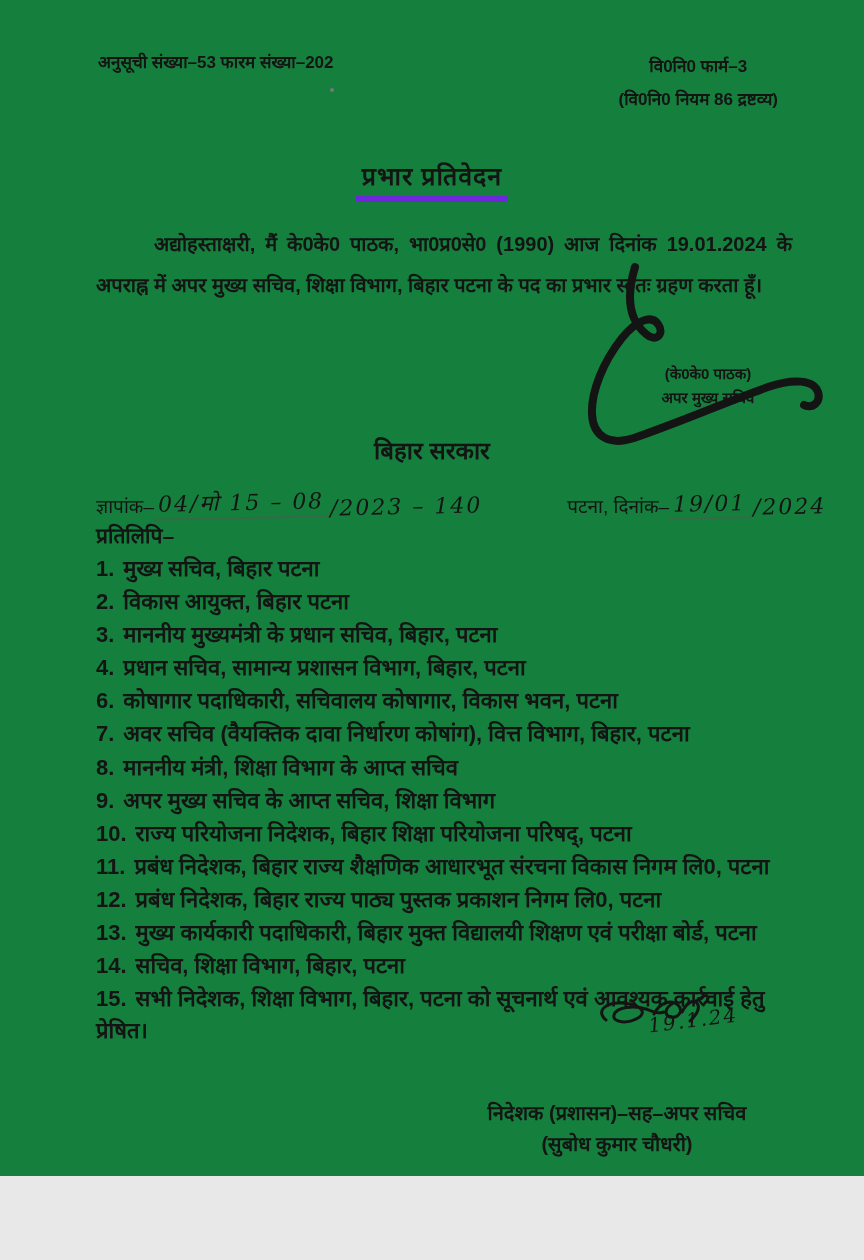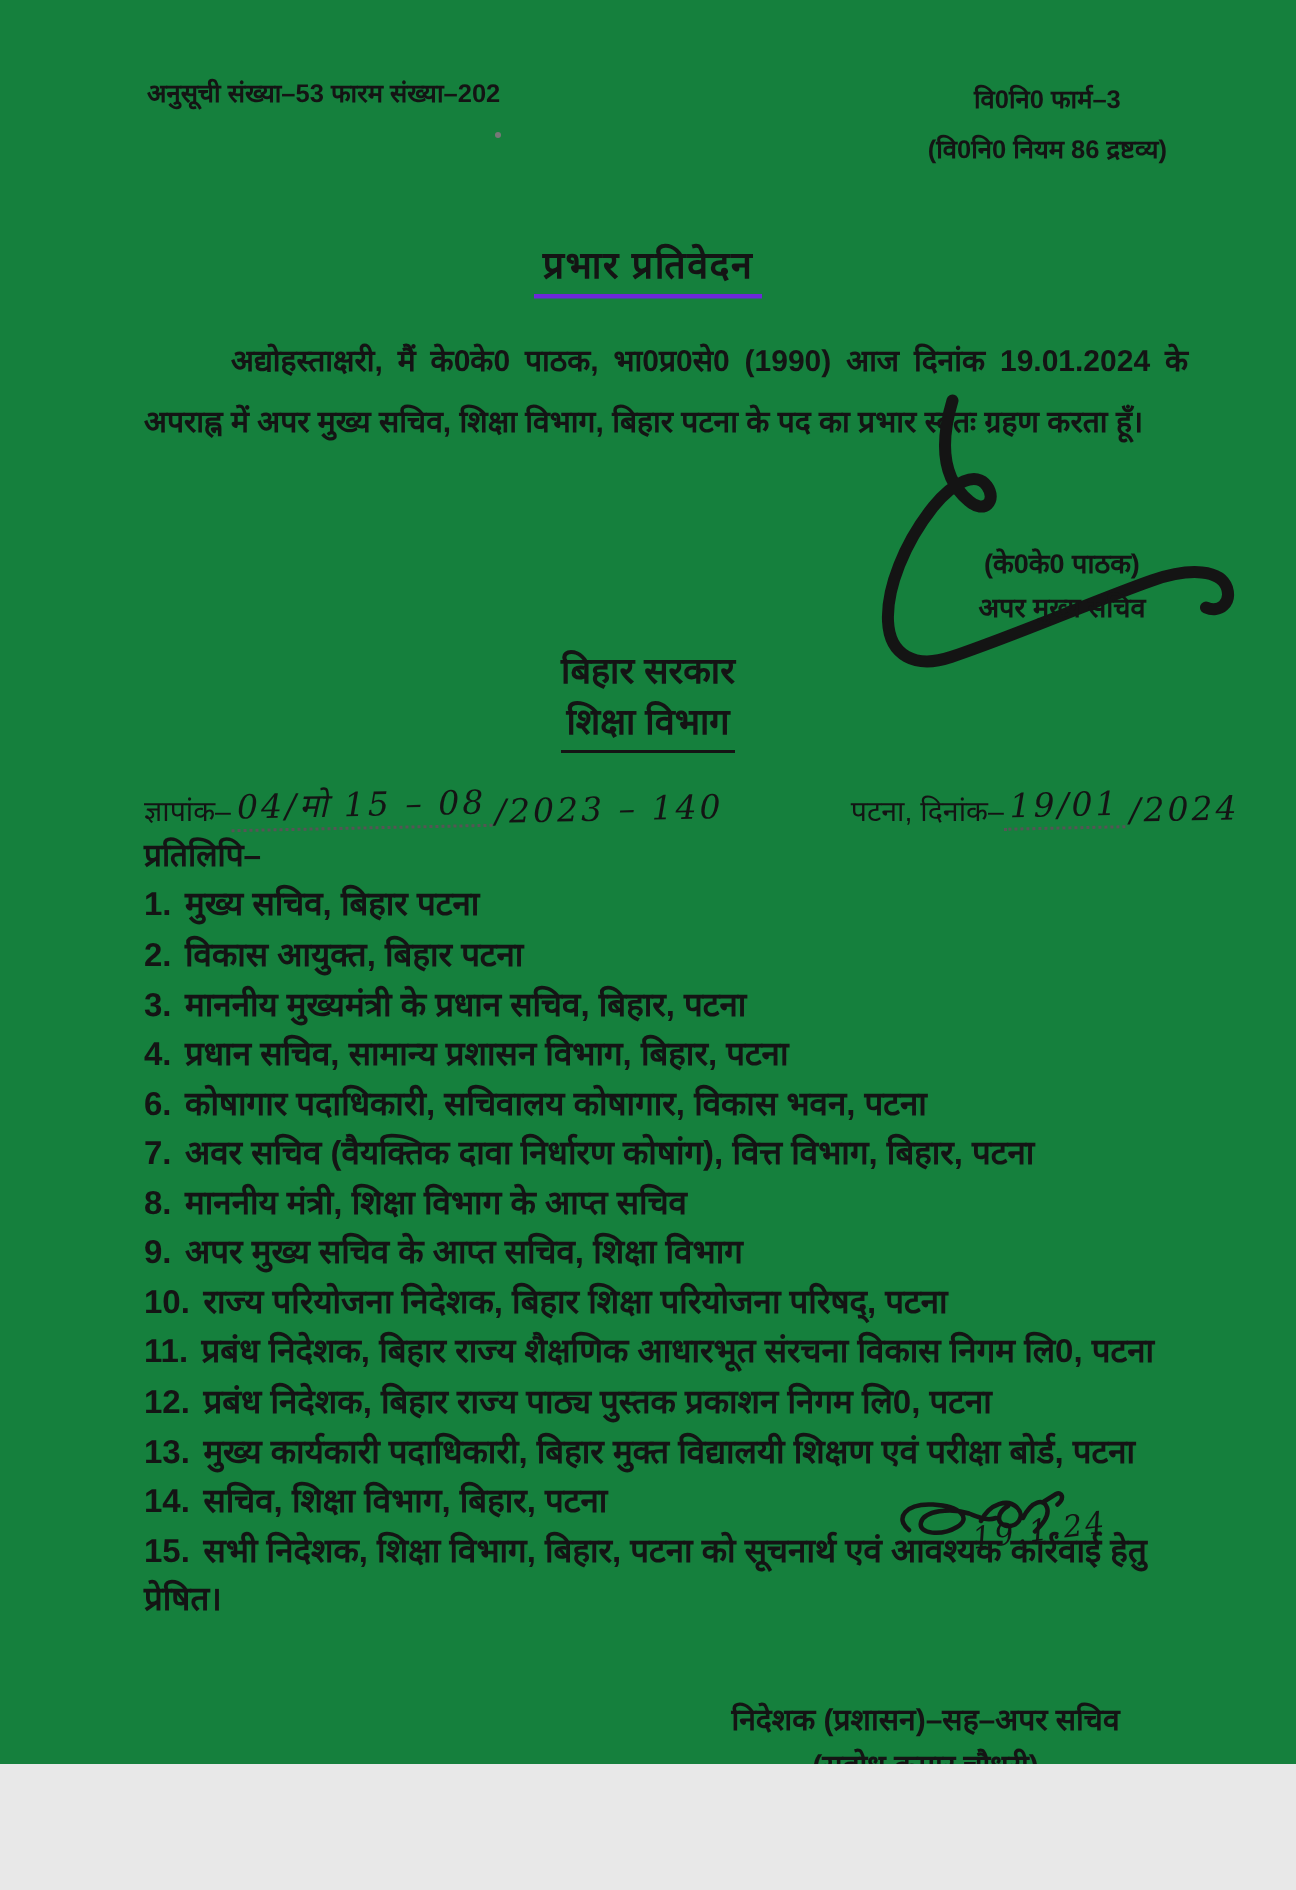--- a/index.html
+++ b/index.html
@@ -17,32 +17,32 @@
   .hdr-row{
     display:flex;justify-content:space-between;align-items:flex-start;
     padding:50px 86px 0 98px;
     font-size:17px;font-weight:700;
   }
   .hdr-right{text-align:center;line-height:1.95;}
   
   .title-wrap{text-align:center;margin-top:42px;}
   .doc-title{
     display:inline-block;font-size:25px;font-weight:700;letter-spacing:1px;
-    border-bottom:3px solid #6d28d9;padding:0 6px 4px;
+    border-bottom:6px solid #6d28d9;padding:0 6px 4px;
   }
   
   .body-para{
     margin:22px 72px 0 96px;
     font-size:20px;font-weight:700;line-height:2.05;
     text-align:justify;text-indent:58px;
   }
   
   .sig1-block{
     position:absolute;top:362px;left:610px;width:196px;
-    text-align:center;font-size:18px;font-weight:700;line-height:1.6;
+    text-align:center;font-size:15px;font-weight:700;line-height:1.6;
   }
   .sig-svg{position:absolute;pointer-events:none;}
   
   .center-block{text-align:center;margin-top:128px;font-size:24px;font-weight:700;line-height:1.4;}
   .dept-underline{display:inline-block;border-bottom:2px solid #141414;padding:0 4px 2px;}
   
   .memo-row{
     display:flex;justify-content:space-between;align-items:flex-end;
     margin:18px 38px 0 96px;font-size:19px;
   }
@@ -101,21 +101,20 @@
              C 238,126 258,128 262,140 C 265,150 257,157 248,153" fill="none" stroke="#141414" stroke-width="8" stroke-linecap="round"></path>
   </svg>
 
   <div class="sig1-block">
     <div>(के0के0 पाठक)</div>
     <div>अपर मुख्य सचिव</div>
   </div>
 
   <div class="center-block">
     <div>बिहार सरकार</div>
-    <div><span class="dept-underline">शिक्षा विभाग</span></div>
   </div>
 
   <div class="memo-row">
     <div class="memo-left">
       <span class="memo-label">ज्ञापांक–</span>
       <span class="handwrite dotted">04/मो 15 – 08</span>
       <span class="handwrite overflowed">/2023 –  140</span>
     </div>
     <div class="memo-right">
       <span class="memo-label">पटना, दिनांक–</span>

